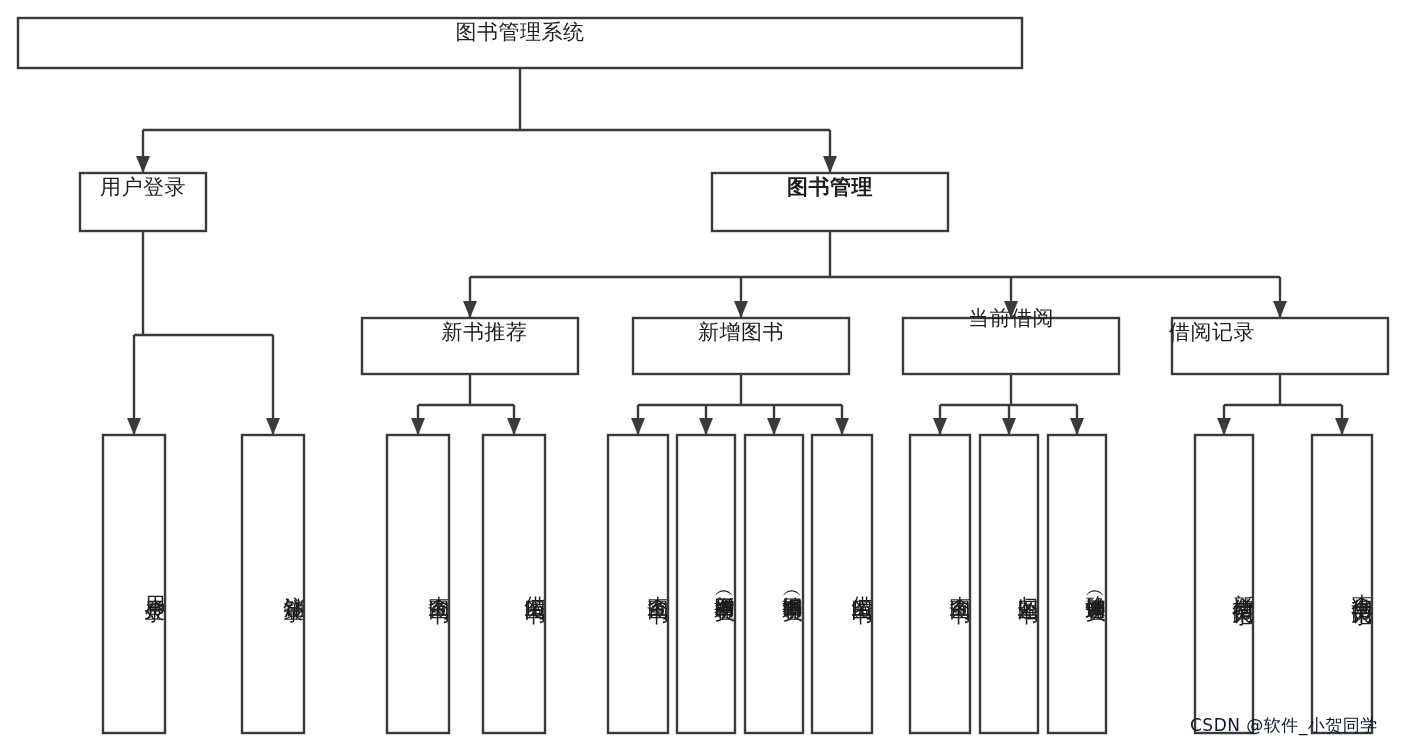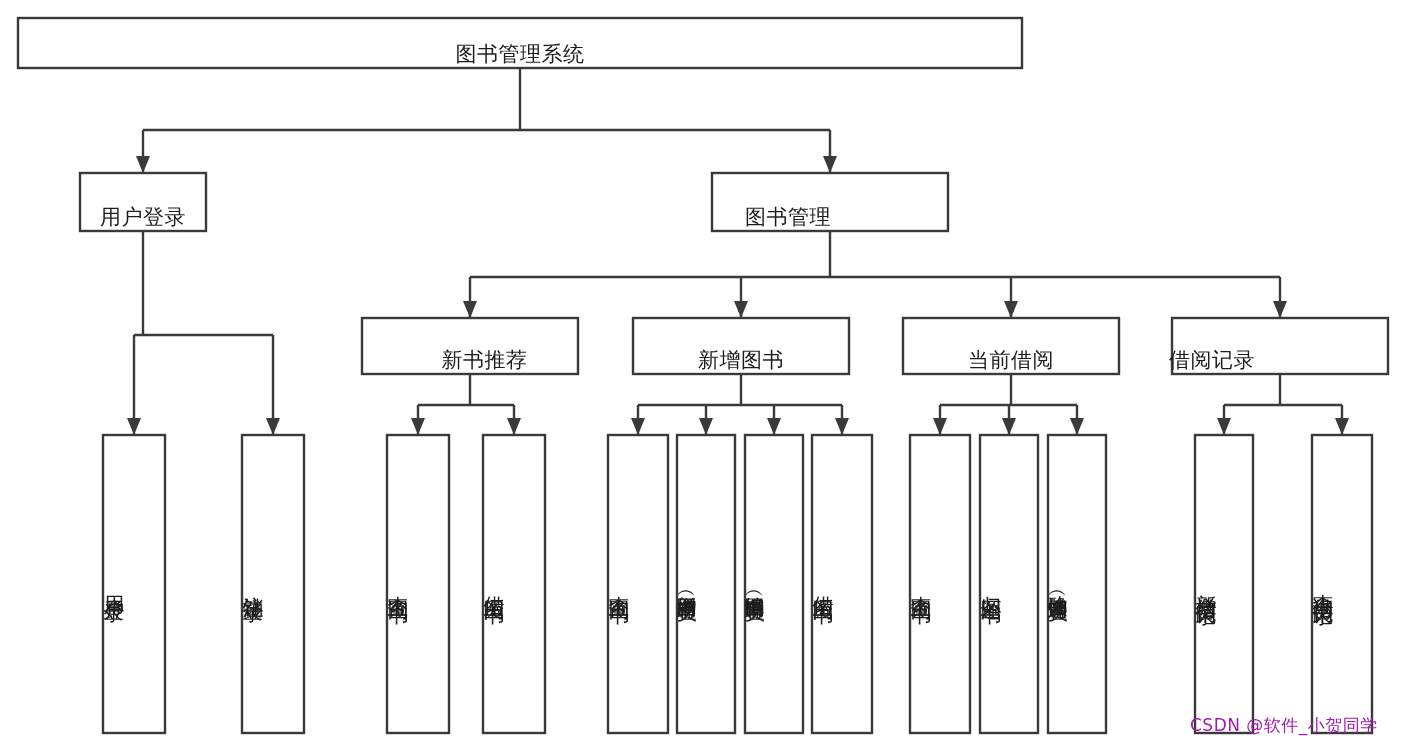--- a/index.html
+++ b/index.html
@@ -37,21 +37,21 @@
     fill: none;
     stroke-linecap: butt;
   }
   .arrow-head {
     fill: #3a3a3a;
     stroke: none;
   }
   .node-label {
     position: absolute;
     display: flex;
-    align-items: flex-end;
+    align-items: flex-start;
     justify-content: center;
     color: #1d1d1d;
     font-family: "DejaVu Sans", "Liberation Sans", sans-serif;
     box-sizing: border-box;
     pointer-events: none;
     white-space: nowrap;
   }
   .node-label.horizontal {
     writing-mode: horizontal-tb;
     font-size: 21px;
@@ -66,21 +66,21 @@
   }
   .node-label.vertical.tight {
     letter-spacing: 1px;
     font-size: 20px;
   }
   #watermark {
     position: absolute;
     left: 1190px;
     top: 714px;
     font-size: 17px;
-    color: #a21caf;
+    color: #0f172a;
     font-family: "DejaVu Sans", "Liberation Sans", sans-serif;
     white-space: nowrap;
     letter-spacing: 0.5px;
   }
 </style>
 </head>
 <body>
 
 <div id="diagram-root">
 
@@ -163,30 +163,30 @@
       </g>
   </svg>
 
   <div id="labels-layer">
       <div class="node-label horizontal" style="left: 18px; top: 18px; width: 1004px; height: 50px;">
         <span>图书管理系统</span>
       </div>
       <div class="node-label horizontal" style="left: 80px; top: 173px; width: 126px; height: 58px;">
         <span>用户登录</span>
       </div>
-      <div class="node-label horizontal" style="left: 670px; top: 173px; width: 236px; height: 58px;">
+      <div class="node-label horizontal" style="left: 712px; top: 173px; width: 236px; height: 58px; font-weight: bold;">
         <span>图书管理</span>
       </div>
       <div class="node-label horizontal" style="left: 362px; top: 318px; width: 216px; height: 56px; padding-left: 29px;">
         <span>新书推荐</span>
       </div>
       <div class="node-label horizontal" style="left: 633px; top: 318px; width: 216px; height: 56px;">
         <span>新增图书</span>
       </div>
-      <div class="node-label horizontal" style="left: 903px; top: 318px; width: 216px; height: 56px;">
+      <div class="node-label horizontal" style="left: 903px; top: 304px; width: 216px; height: 56px;">
         <span>当前借阅</span>
       </div>
       <div class="node-label horizontal" style="left: 1104px; top: 318px; width: 216px; height: 56px;">
         <span>借阅记录</span>
       </div>
       <div class="node-label vertical" style="left: 103px; top: 435px; width: 62px; height: 298px;">
         <span>用户登录</span>
       </div>
       <div class="node-label vertical" style="left: 242px; top: 435px; width: 62px; height: 298px;">
         <span>注销登录</span>

